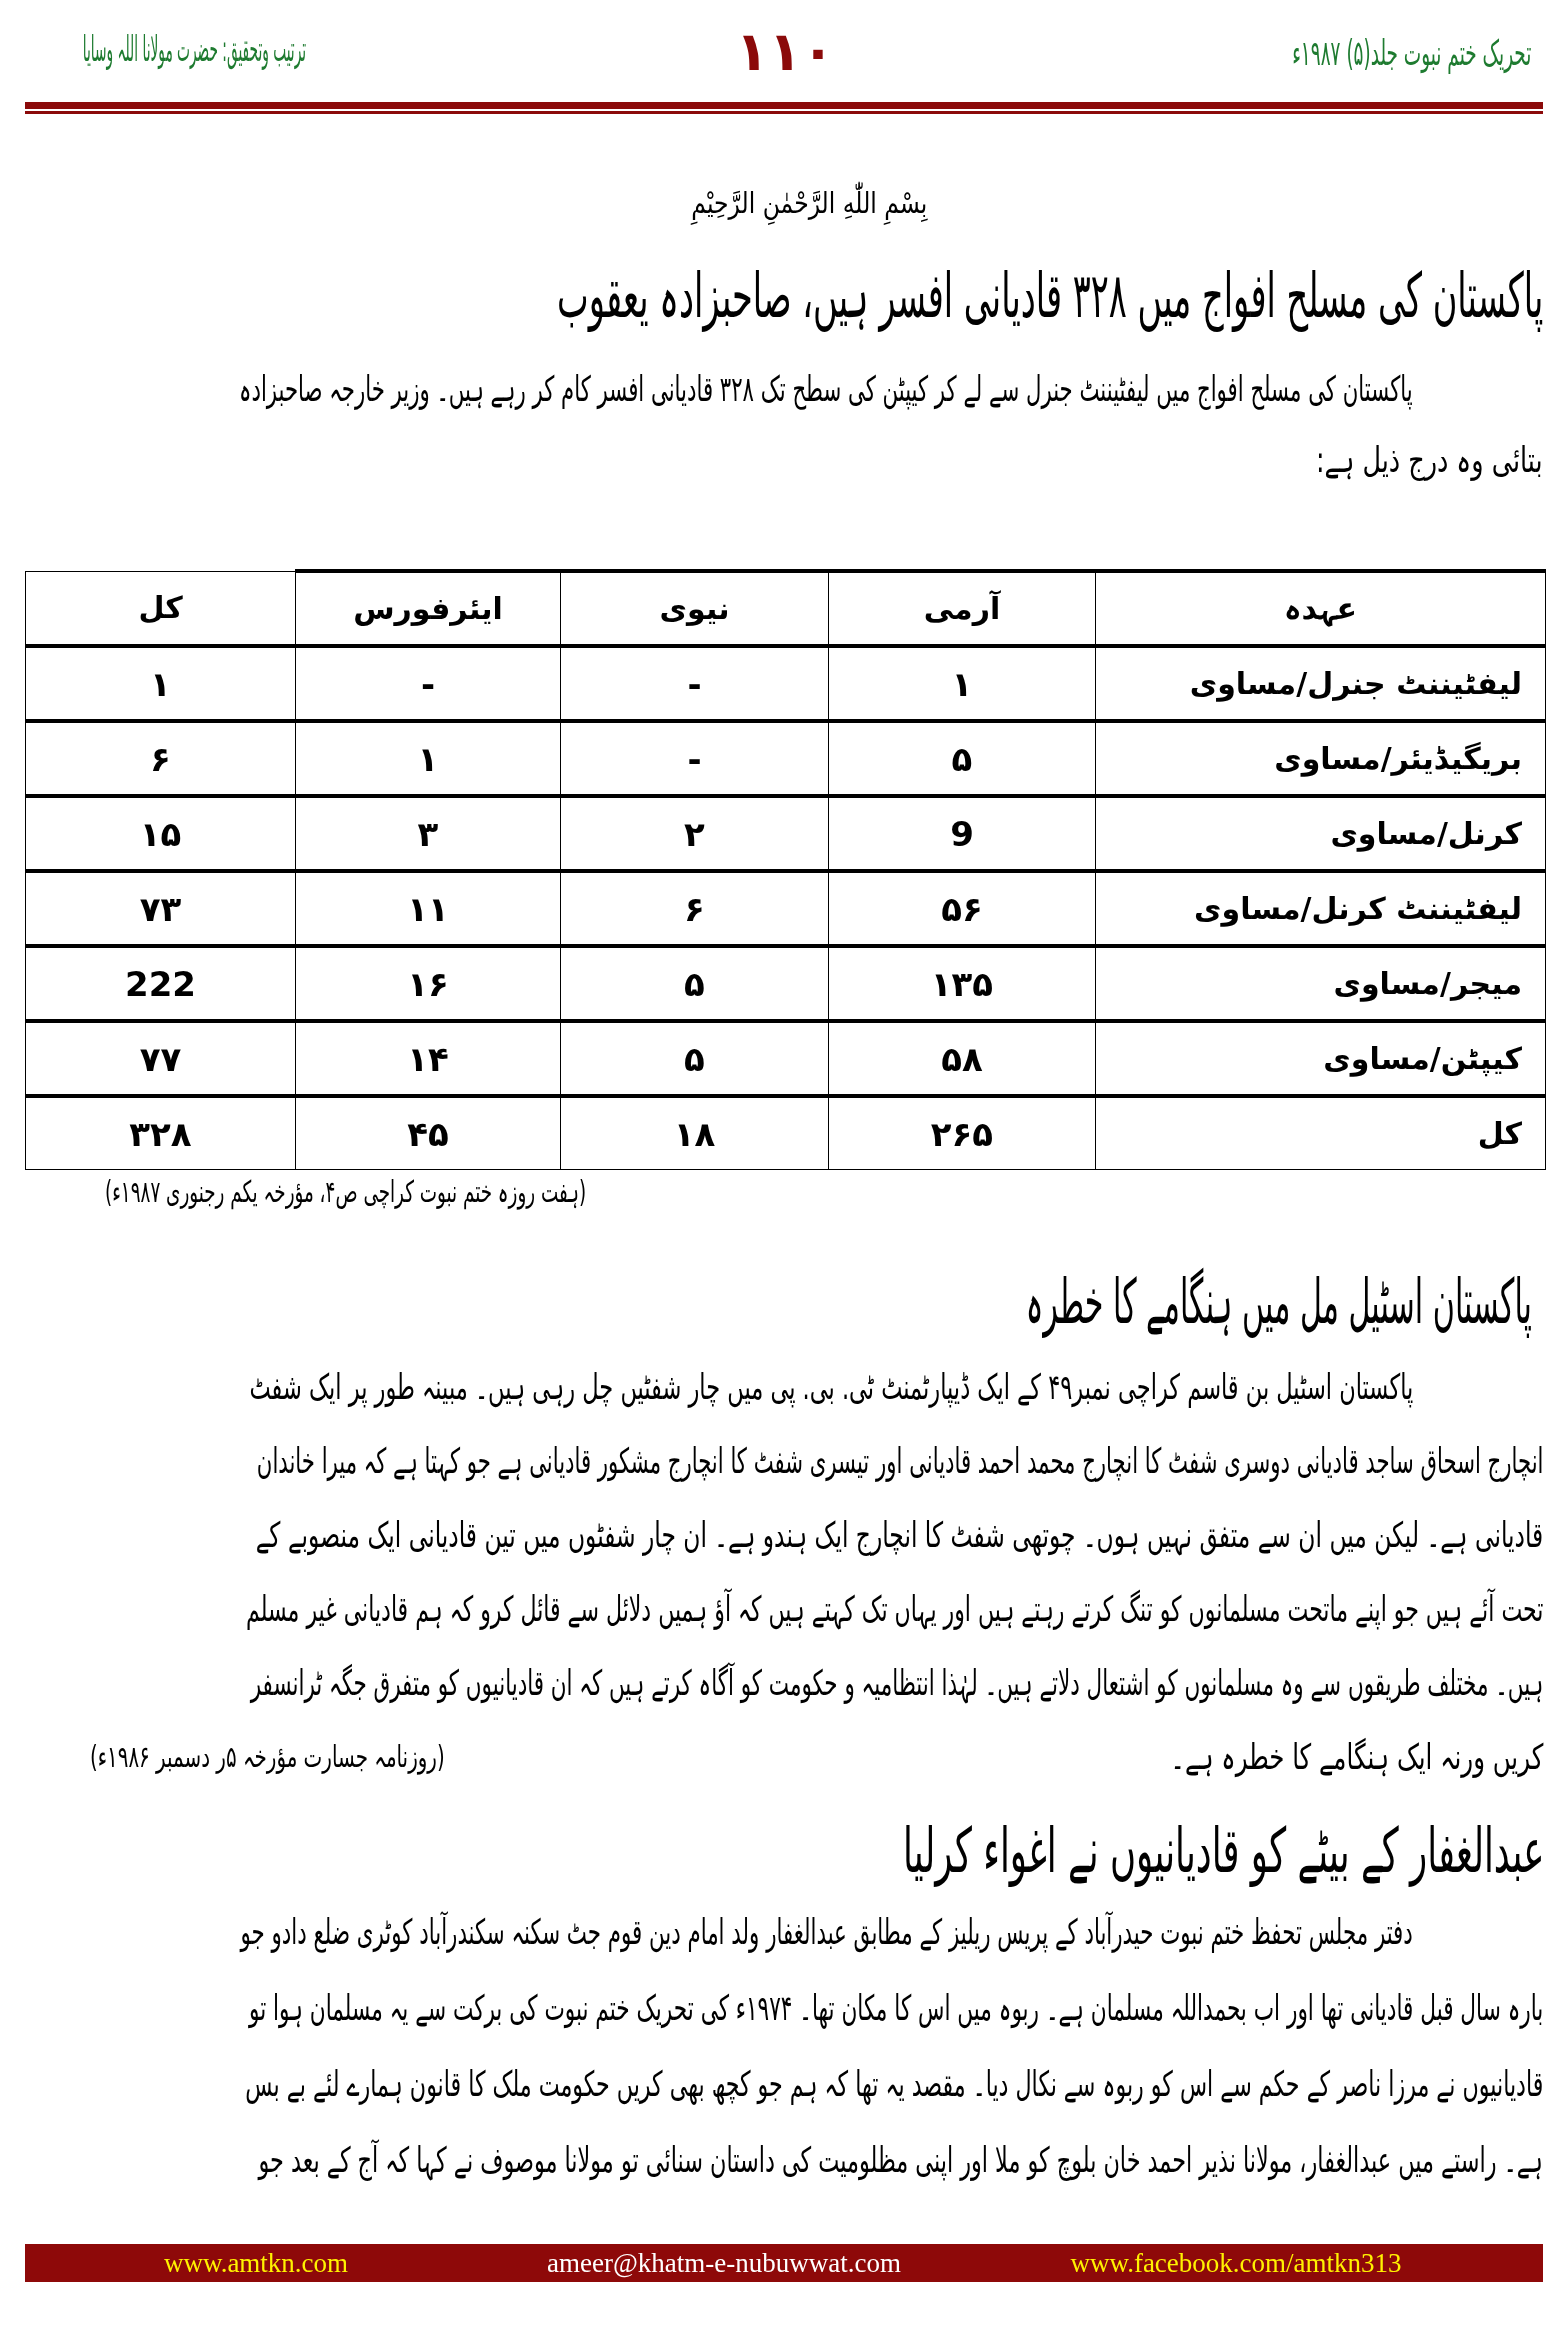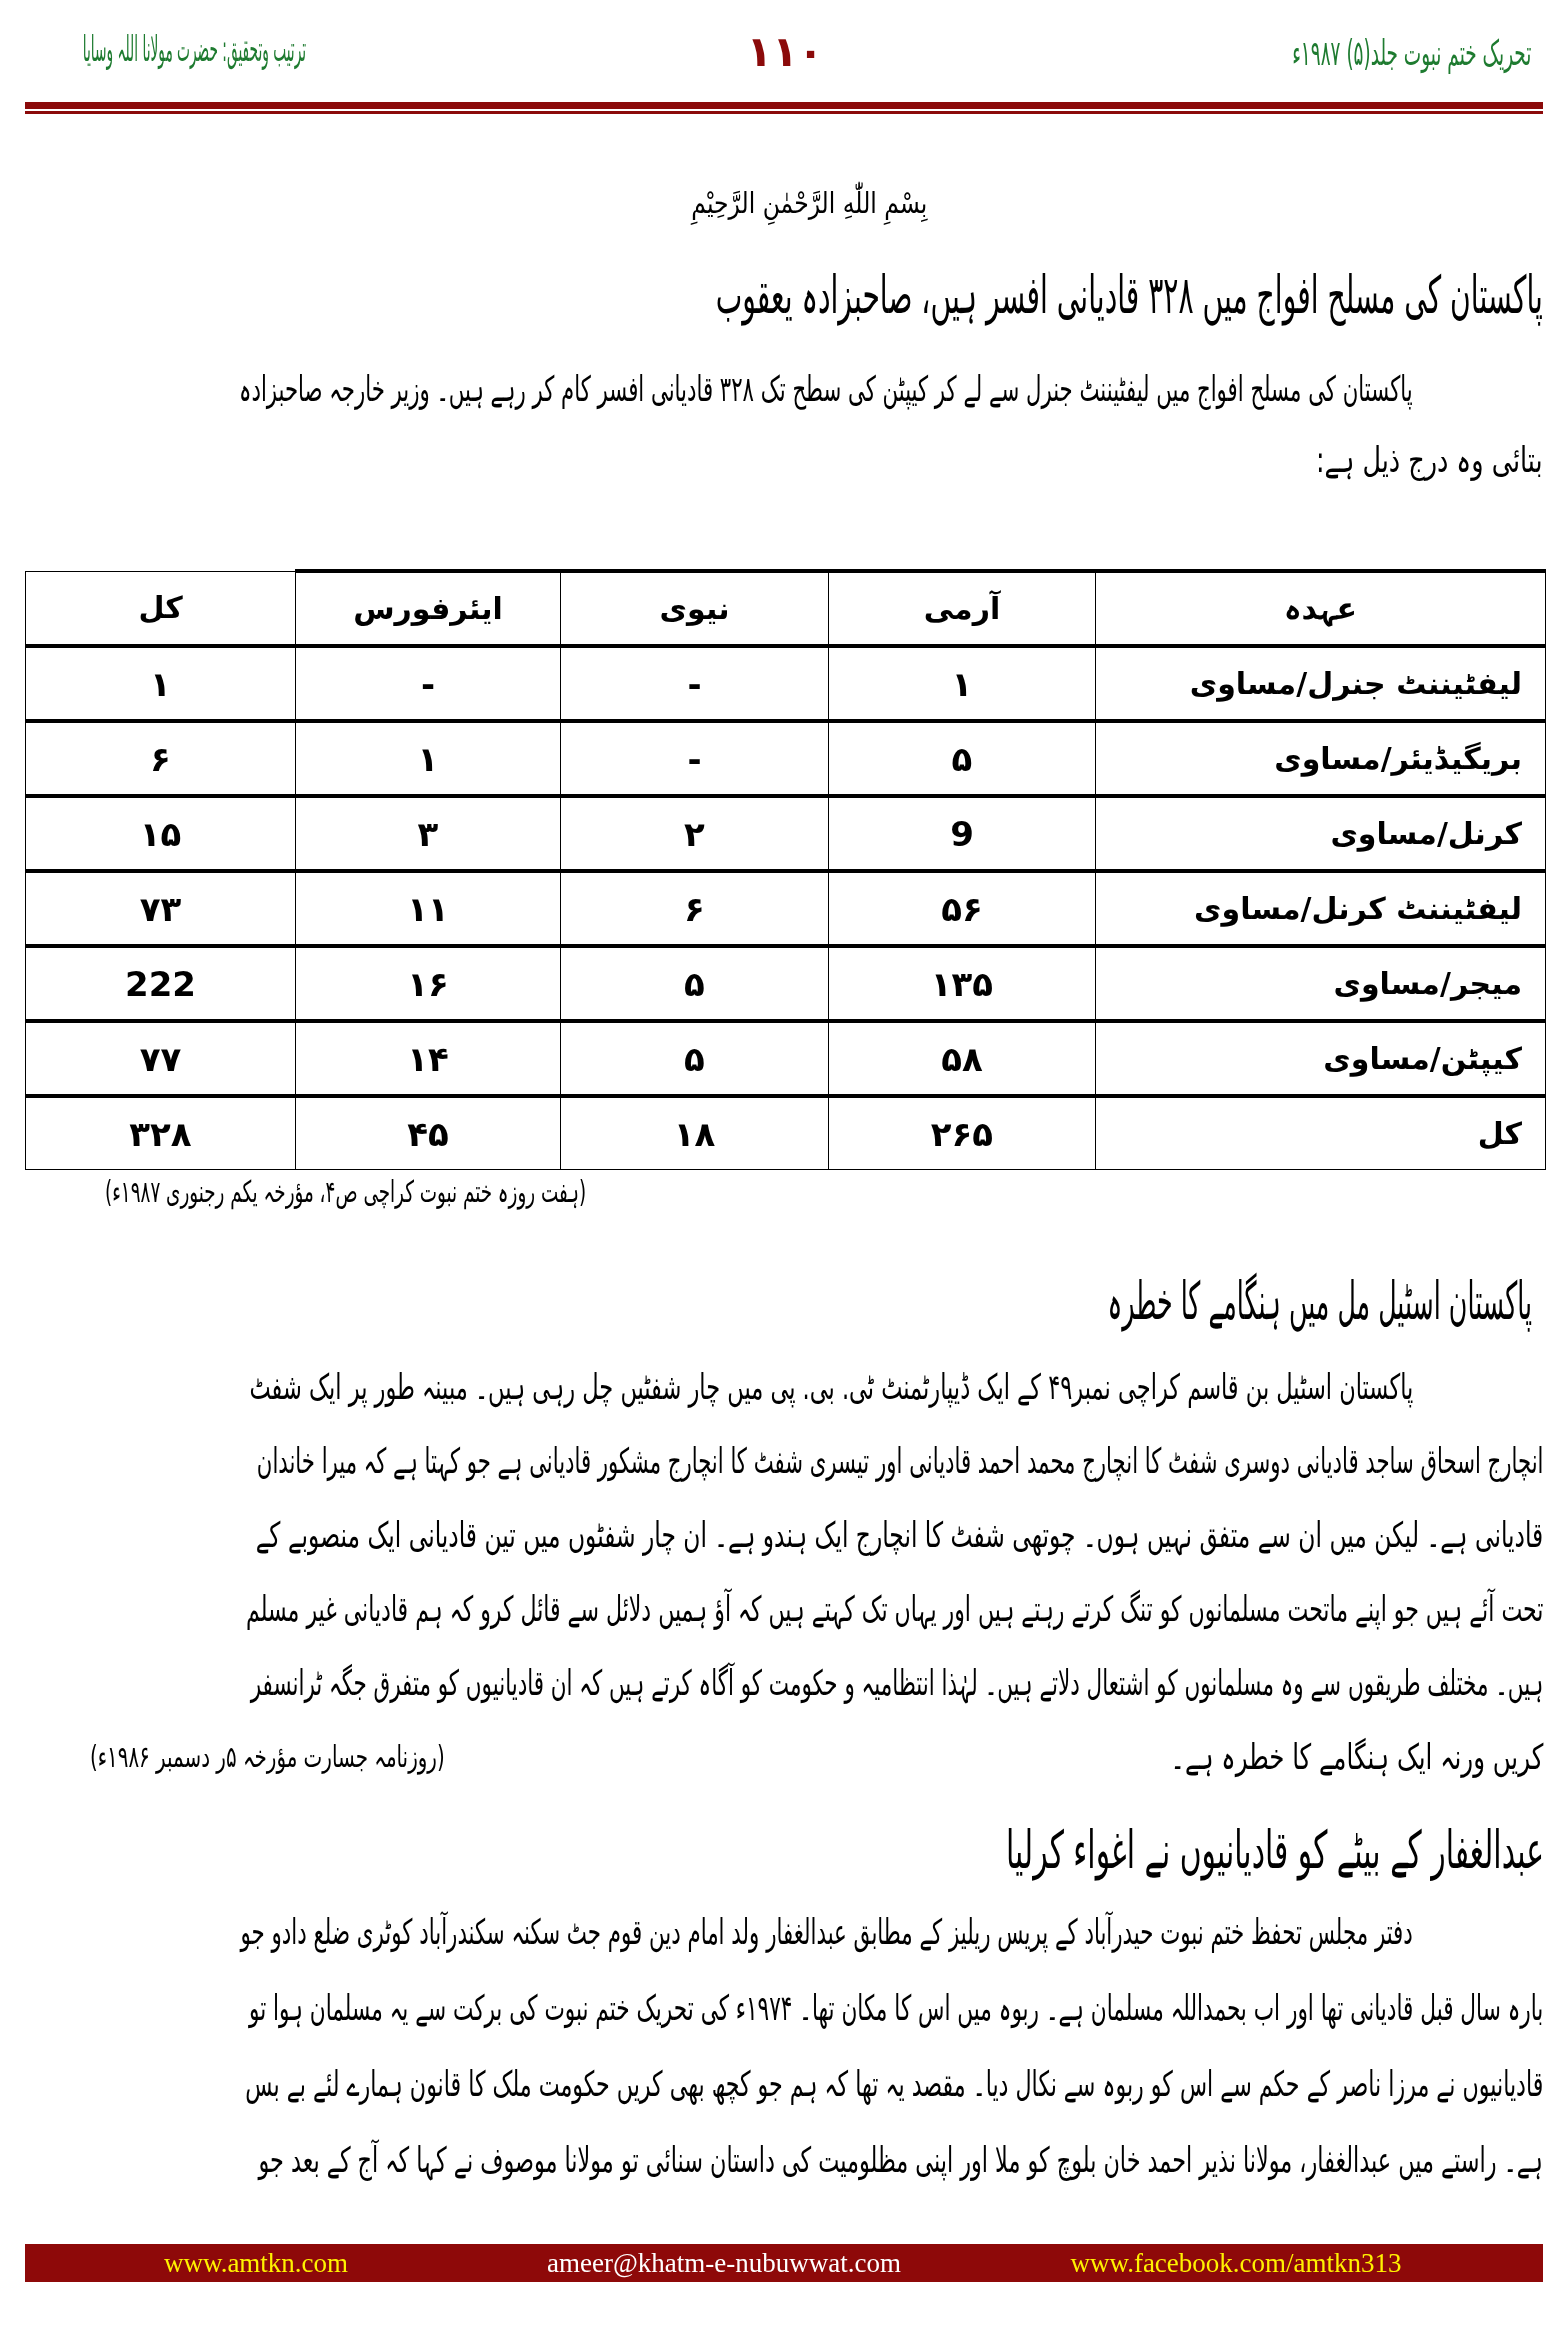--- a/index.html
+++ b/index.html
@@ -8,27 +8,27 @@
     html,body{margin:0;padding:0;background:#fff;}
     body{width:1560px;height:2330px;position:relative;overflow:hidden;
          font-family:"DejaVu Sans",sans-serif;color:#000;}
     .fit{white-space:nowrap;text-align:right;direction:rtl;font-weight:normal;overflow:visible;}
     .fit>span{display:inline-block;white-space:nowrap;transform-origin:100% 50%;}
 
     
     .hdr-right{position:absolute;left:1251px;top:23.5px;width:280px;height:59px;line-height:59px;font-size:35px;color:var(--green);}
     .hdr-left{position:absolute;left:40px;top:20px;width:266px;height:59px;line-height:59px;font-size:35px;color:var(--green);}
     .pagenum{position:absolute;left:701px;top:22px;width:168px;height:59px;line-height:59px;text-align:center;
-             font-size:42px;font-weight:bold;color:var(--red);direction:rtl;}
+             font-size:54px;font-weight:bold;color:var(--red);direction:rtl;}
     .rule-thick{position:absolute;left:25px;top:102px;width:1518px;height:6.7px;background:var(--red);}
     .rule-thin{position:absolute;left:25px;top:111px;width:1518px;height:2.5px;background:var(--red);}
 
     
     .bism{position:absolute;left:649px;top:178px;width:278px;height:50px;line-height:50px;font-size:28.6px;}
-    .title{position:absolute;font-size:52px;}
+    .title{position:absolute;font-size:62px;}
     .t1{left:564px;top:252px;width:979px;height:87px;line-height:87px;}
     .t2{left:1037px;top:1256px;width:495px;height:91px;line-height:91px;}
     .t3{left:899px;top:1810px;width:645px;height:81px;line-height:81px;}
 
     
     .para{position:absolute;left:25px;width:1518px;direction:rtl;}
     .p1{top:354px;} .p1 .ln{height:71px;line-height:71px;}
     .p2{top:1350px;} .p2 .ln{height:74px;line-height:74px;}
     .p3{top:1894px;} .p3 .ln{height:76px;line-height:76px;}
     .ln{font-size:35px;}

